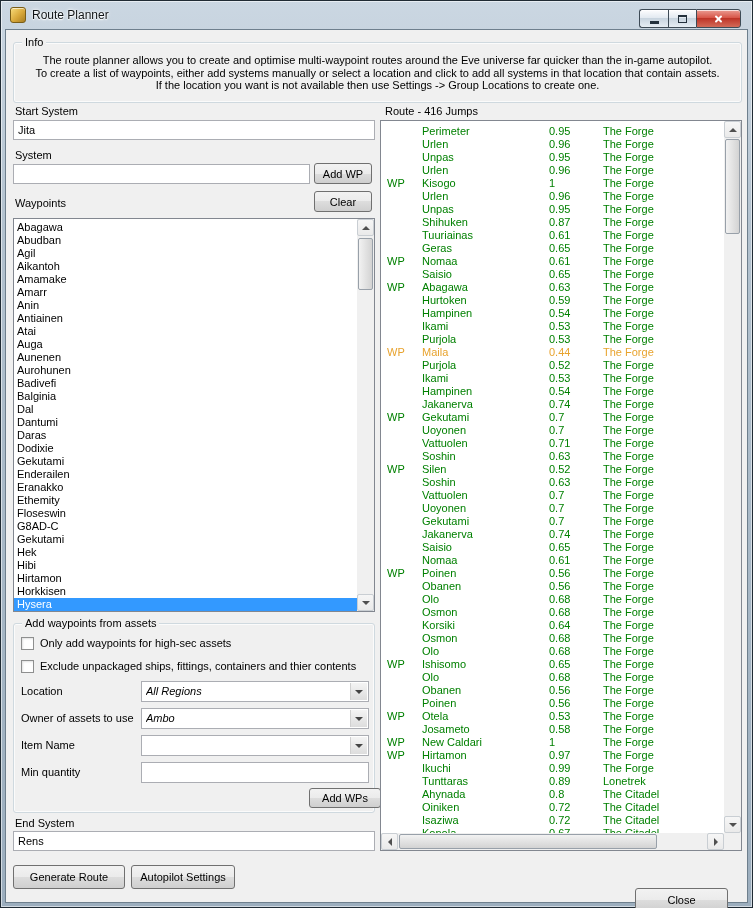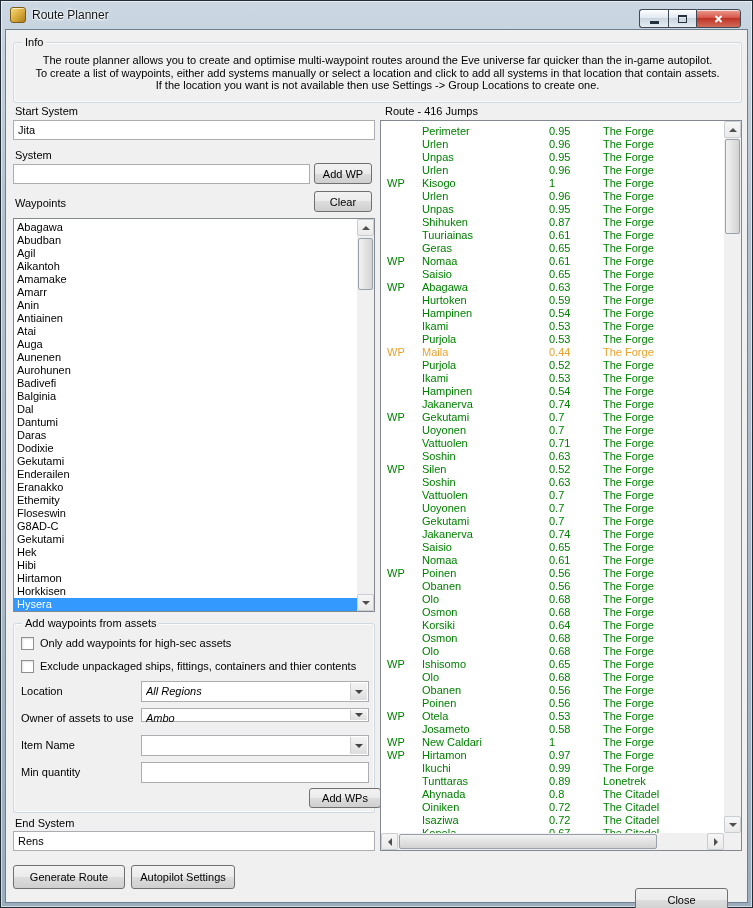--- a/index.html
+++ b/index.html
@@ -102,21 +102,21 @@
   .listbox-wp .vscroll { bottom:0; }
 
   .group-assets { left:7px; top:593px; width:362px; height:190px; }
   .cb1 { left:15px; top:607px; }
   .cb1-label { left:34px; top:607px; }
   .cb2 { left:15px; top:630px; }
   .cb2-label { left:34px; top:630px; }
   .lbl-location { left:15px; top:655px; }
   .combo-location { left:135px; top:651px; width:228px; height:21px; }
   .lbl-owner { left:15px; top:682px; }
-  .combo-owner { left:135px; top:678px; width:228px; height:14px;padding-left:14px; }
+  .combo-owner { left:135px; top:678px; width:228px; height:21px;padding-left:14px; }
   .lbl-itemname { left:15px; top:709px; }
   .combo-itemname { left:135px; top:705px; width:228px; height:21px; }
   .lbl-minqty { left:15px; top:736px; }
   .inp-minqty { left:135px; top:732px; width:228px; height:21px; }
   .btn-addwps { left:303px; top:758px; width:72px; height:20px; }
   .lbl-end { left:9px; top:787px; }
   .inp-end { left:7px; top:801px; width:362px; height:20px; }
 
   .btn-generate { left:7px; top:835px; width:112px; height:24px; }
   .btn-autopilot { left:125px; top:835px; width:104px; height:24px; }

